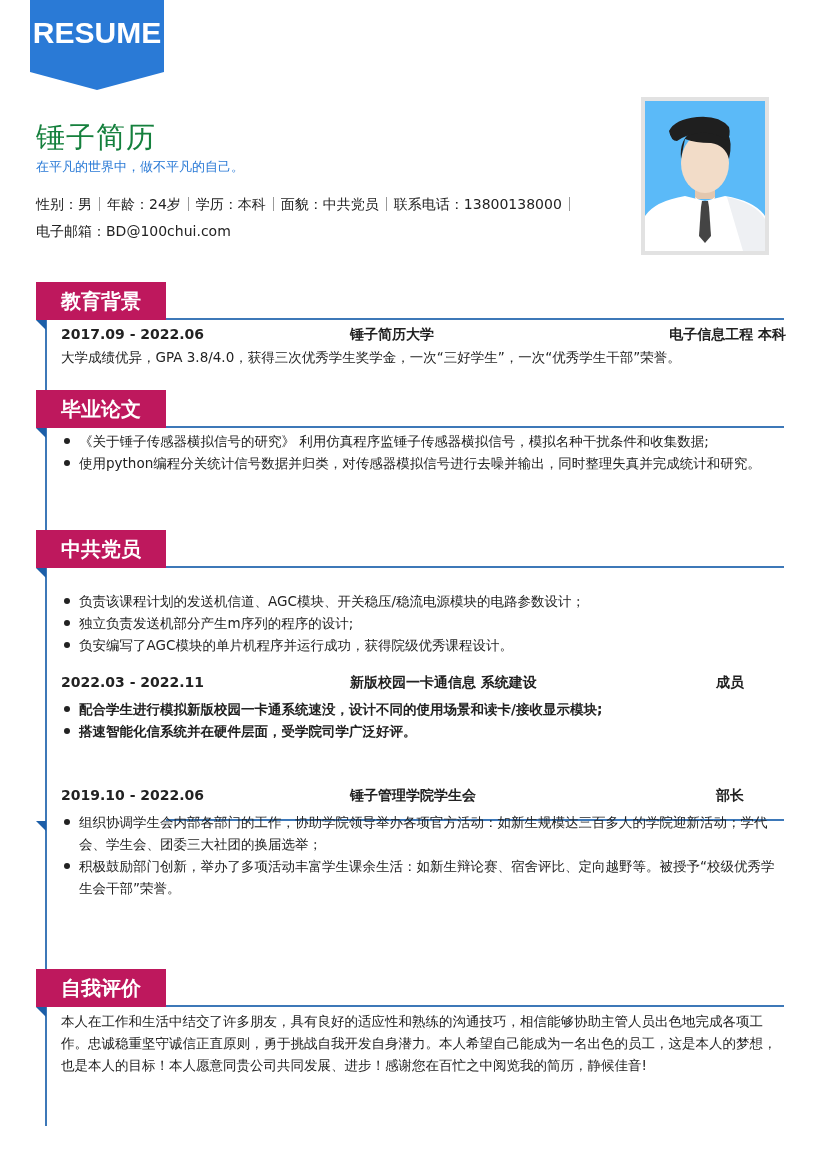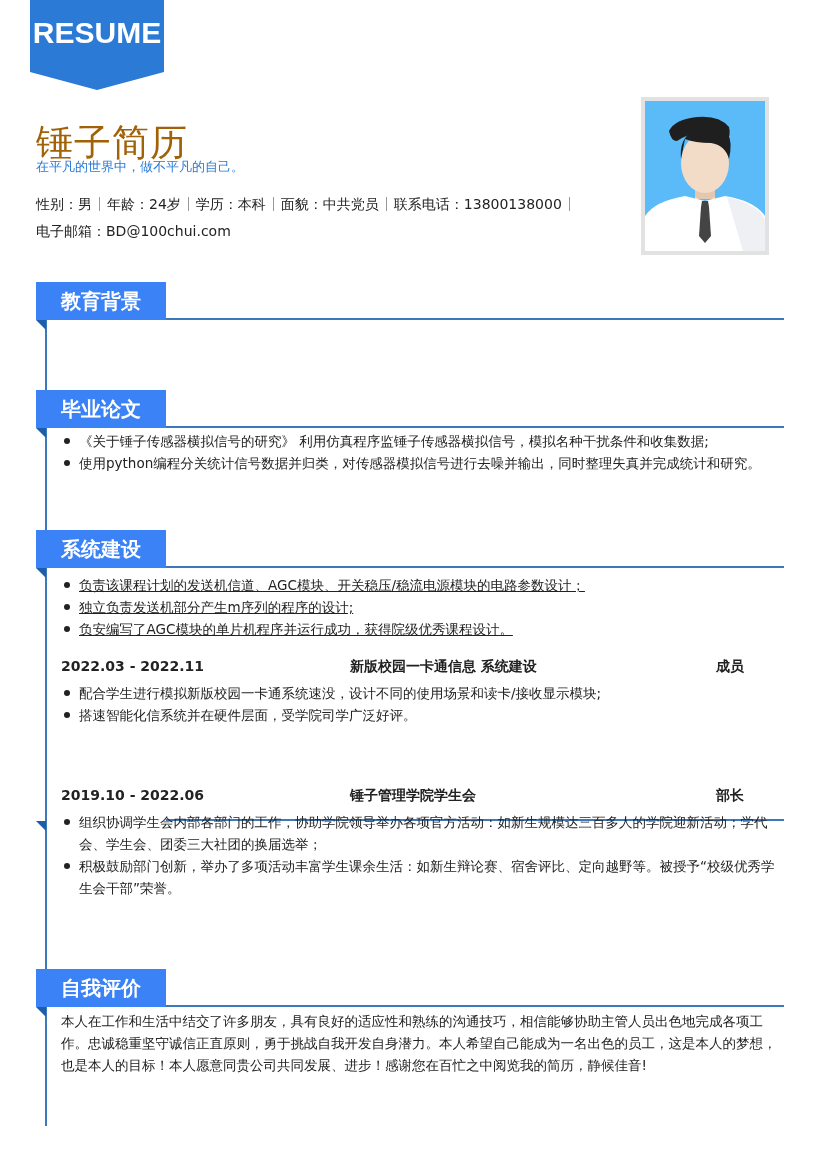--- a/index.html
+++ b/index.html
@@ -9,38 +9,38 @@
   .banner {
     position: absolute; left: 30px; top: 0; width: 134px; height: 90px;
     background: #2a7ad6;
     clip-path: polygon(0 0, 100% 0, 100% 80%, 50% 100%, 0 80%);
   }
   .banner-text {
     position: absolute; left: 0; top: 16px; width: 100%; text-align: center;
     color: #fff; font-family: "Liberation Sans", sans-serif; font-weight: bold; font-size: 30px;
   }
 
-  .name { position: absolute; left: 36px; top: 118px; font-size: 37px; color: #a16207; letter-spacing: 1px; }
+  .name { position: absolute; left: 36px; top: 118px; font-size: 29px; color: #15803d; letter-spacing: 1px; }
   .slogan { position: absolute; left: 36px; top: 158px; font-size: 13px; color: #2a7ad6; }
   .info-line { position: absolute; left: 36px; font-size: 14px; color: #222; white-space: nowrap; }
   .info-line.l1 { top: 196px; }
   .info-line.l2 { top: 223px; }
   .info-line .sep { display: inline-block; width: 1px; height: 14px; background: #999; margin: 0 7px; vertical-align: -2px; }
 
   .photo {
     position: absolute; left: 641px; top: 97px; width: 128px; height: 158px;
     background: #e2e2e2; padding: 4px;
   }
   .photo svg { display: block; width: 120px; height: 150px; }
 
   .timeline { position: absolute; left: 45px; top: 320px; width: 2px; height: 806px; background: #3d78b8; }
 
   .section { position: absolute; left: 36px; width: 750px; }
   .sec-head {
-    position: relative; width: 130px; height: 38px; background: #3b82f6;
+    position: relative; width: 130px; height: 38px; background: #be185d;
     color: #fff; font-size: 20px; font-weight: bold; line-height: 38px; padding-left: 25px;
   }
   .sec-fold {
     position: absolute; left: 0; top: 38px; width: 10px; height: 10px;
     background: #1c5ea8; clip-path: polygon(0 0, 100% 0, 100% 100%);
   }
   .sec-rule { position: absolute; left: 130px; top: 36px; width: 618px; height: 2px; background: #3d78b8; }
   .sec-body { padding-left: 25px; padding-top: 4px; }
 
   .row { position: relative; height: 22px; font-size: 14px; font-weight: bold; color: #222; }
@@ -84,51 +84,59 @@
     <path d="M57 100 L63 100 L64 106 L66 135 L60 142 L54 135 L56 106 Z" fill="#444444"></path>
   </svg>
 </div>
 
 <div class="timeline"></div>
 
 <div class="section" style="top:282px;">
   <div class="sec-head">教育背景</div>
   <div class="sec-fold"></div>
   <div class="sec-rule"></div>
+  <div class="sec-body">
+    <div class="row">
+      <span class="c1">2017.09 - 2022.06</span>
+      <span class="c2">锤子简历大学</span>
+      <span class="c3">电子信息工程 本科</span>
+    </div>
+    <div class="para">大学成绩优异，GPA 3.8/4.0，获得三次优秀学生奖学金，一次“三好学生”，一次“优秀学生干部”荣誉。</div>
+  </div>
 </div>
 
 <div class="section" style="top:390px;">
   <div class="sec-head">毕业论文</div>
   <div class="sec-fold"></div>
   <div class="sec-rule"></div>
   <div class="sec-body" style="padding-top:2px;">
     <ul class="bullets">
       <li>《关于锤子传感器横拟信号的研究》 利用仿真程序监锤子传感器横拟信号，模拟名种干扰条件和收集数据;</li>
       <li>使用python编程分关统计信号数据并归类，对传感器模拟信号进行去噪并输出，同时整理失真并完成统计和研究。</li>
     </ul>
   </div>
 </div>
 
 <div class="section" style="top:530px;">
-  <div class="sec-head">系统建设</div>
+  <div class="sec-head">中共党员</div>
   <div class="sec-fold"></div>
   <div class="sec-rule"></div>
   <div class="sec-body" style="padding-top:2px;">
-    <ul class="bullets" style="margin-top:4px;text-decoration:underline;">
+    <ul class="bullets" style="margin-top:20px;">
       <li>负责该课程计划的发送机信道、AGC模块、开关稳压/稳流电源模块的电路参数设计；</li>
       <li>独立负责发送机部分产生m序列的程序的设计;</li>
       <li>负安编写了AGC模块的单片机程序并运行成功，获得院级优秀课程设计。</li>
     </ul>
     <div class="gap"></div>
     <div class="row">
       <span class="c1">2022.03 - 2022.11</span>
       <span class="c2">新版校园一卡通信息 系统建设</span>
       <span class="c3" style="right:42px;">成员</span>
     </div>
-    <ul class="bullets" style="margin-top:4px;">
+    <ul class="bullets" style="margin-top:4px;font-weight:bold;">
       <li>配合学生进行模拟新版校园一卡通系统速没，设计不同的使用场景和读卡/接收显示模块;</li>
       <li>搭速智能化信系统并在硬件层面，受学院司学广泛好评。</li>
     </ul>
   </div>
 </div>
 
 <div class="section" style="top:783px;">
   <div class="sec-fold"></div>
   <div class="sec-rule"></div>
   <div class="sec-body" style="padding-top:2px;">

